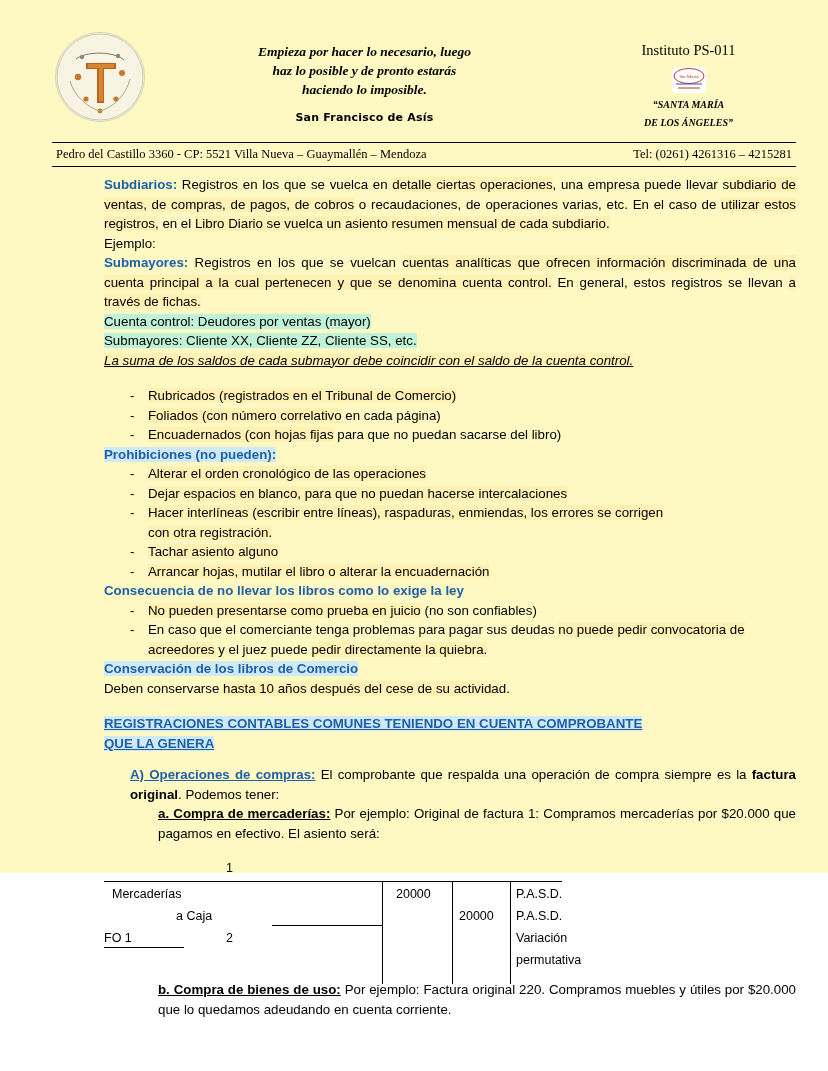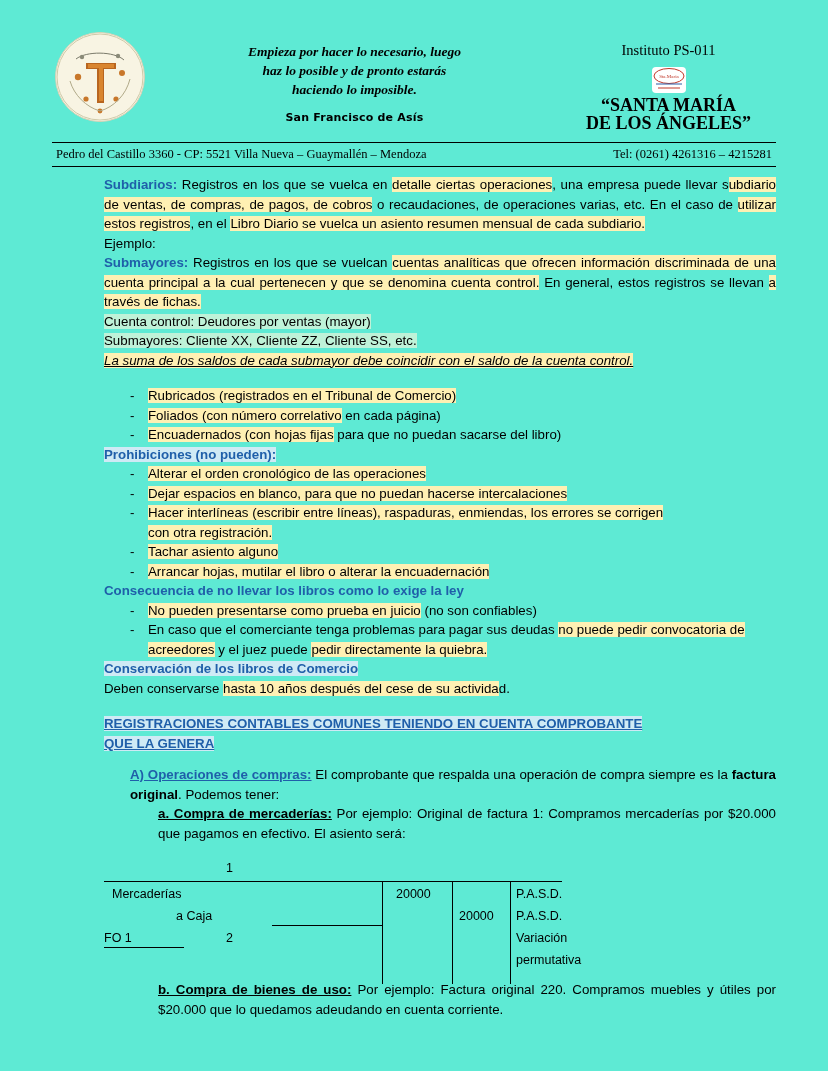--- a/index.html
+++ b/index.html
@@ -10,24 +10,24 @@
   body {
     width: 828px;
     height: 1071px;
     font-family: "Liberation Sans", sans-serif;
     color: #000000;
     overflow: hidden;
   }
   .page {
     position: relative;
     width: 828px;
-    height: 1071px;
-    background: #5eead4;
+    height: 873px;
+    background: #fef9c3;
     box-sizing: border-box;
-    padding: 28px 52px 0 52px;
+    padding: 28px 32px 0 52px;
   }
 
   
   .header {
     display: flex;
     align-items: flex-start;
     gap: 10px;
   }
   .logo-wrap {
     width: 96px;
@@ -83,22 +83,23 @@
     width: 34px;
     height: 26px;
     margin: 0 auto 3px auto;
     border-radius: 4px;
     background: #ffffff;
     position: relative;
     overflow: hidden;
   }
   .school .name {
     font-family: "Liberation Serif", serif;
-    font-weight: bold;
-    font-size: 18px;
+    font-style: italic;
+    font-weight: bold;
+    font-size: 10px;
     line-height: 18px;
   }
 
   .hrule {
     margin-top: 10px;
     border-top: 1px solid #000;
     width: 100%;
   }
   .addr-row {
     display: flex;

